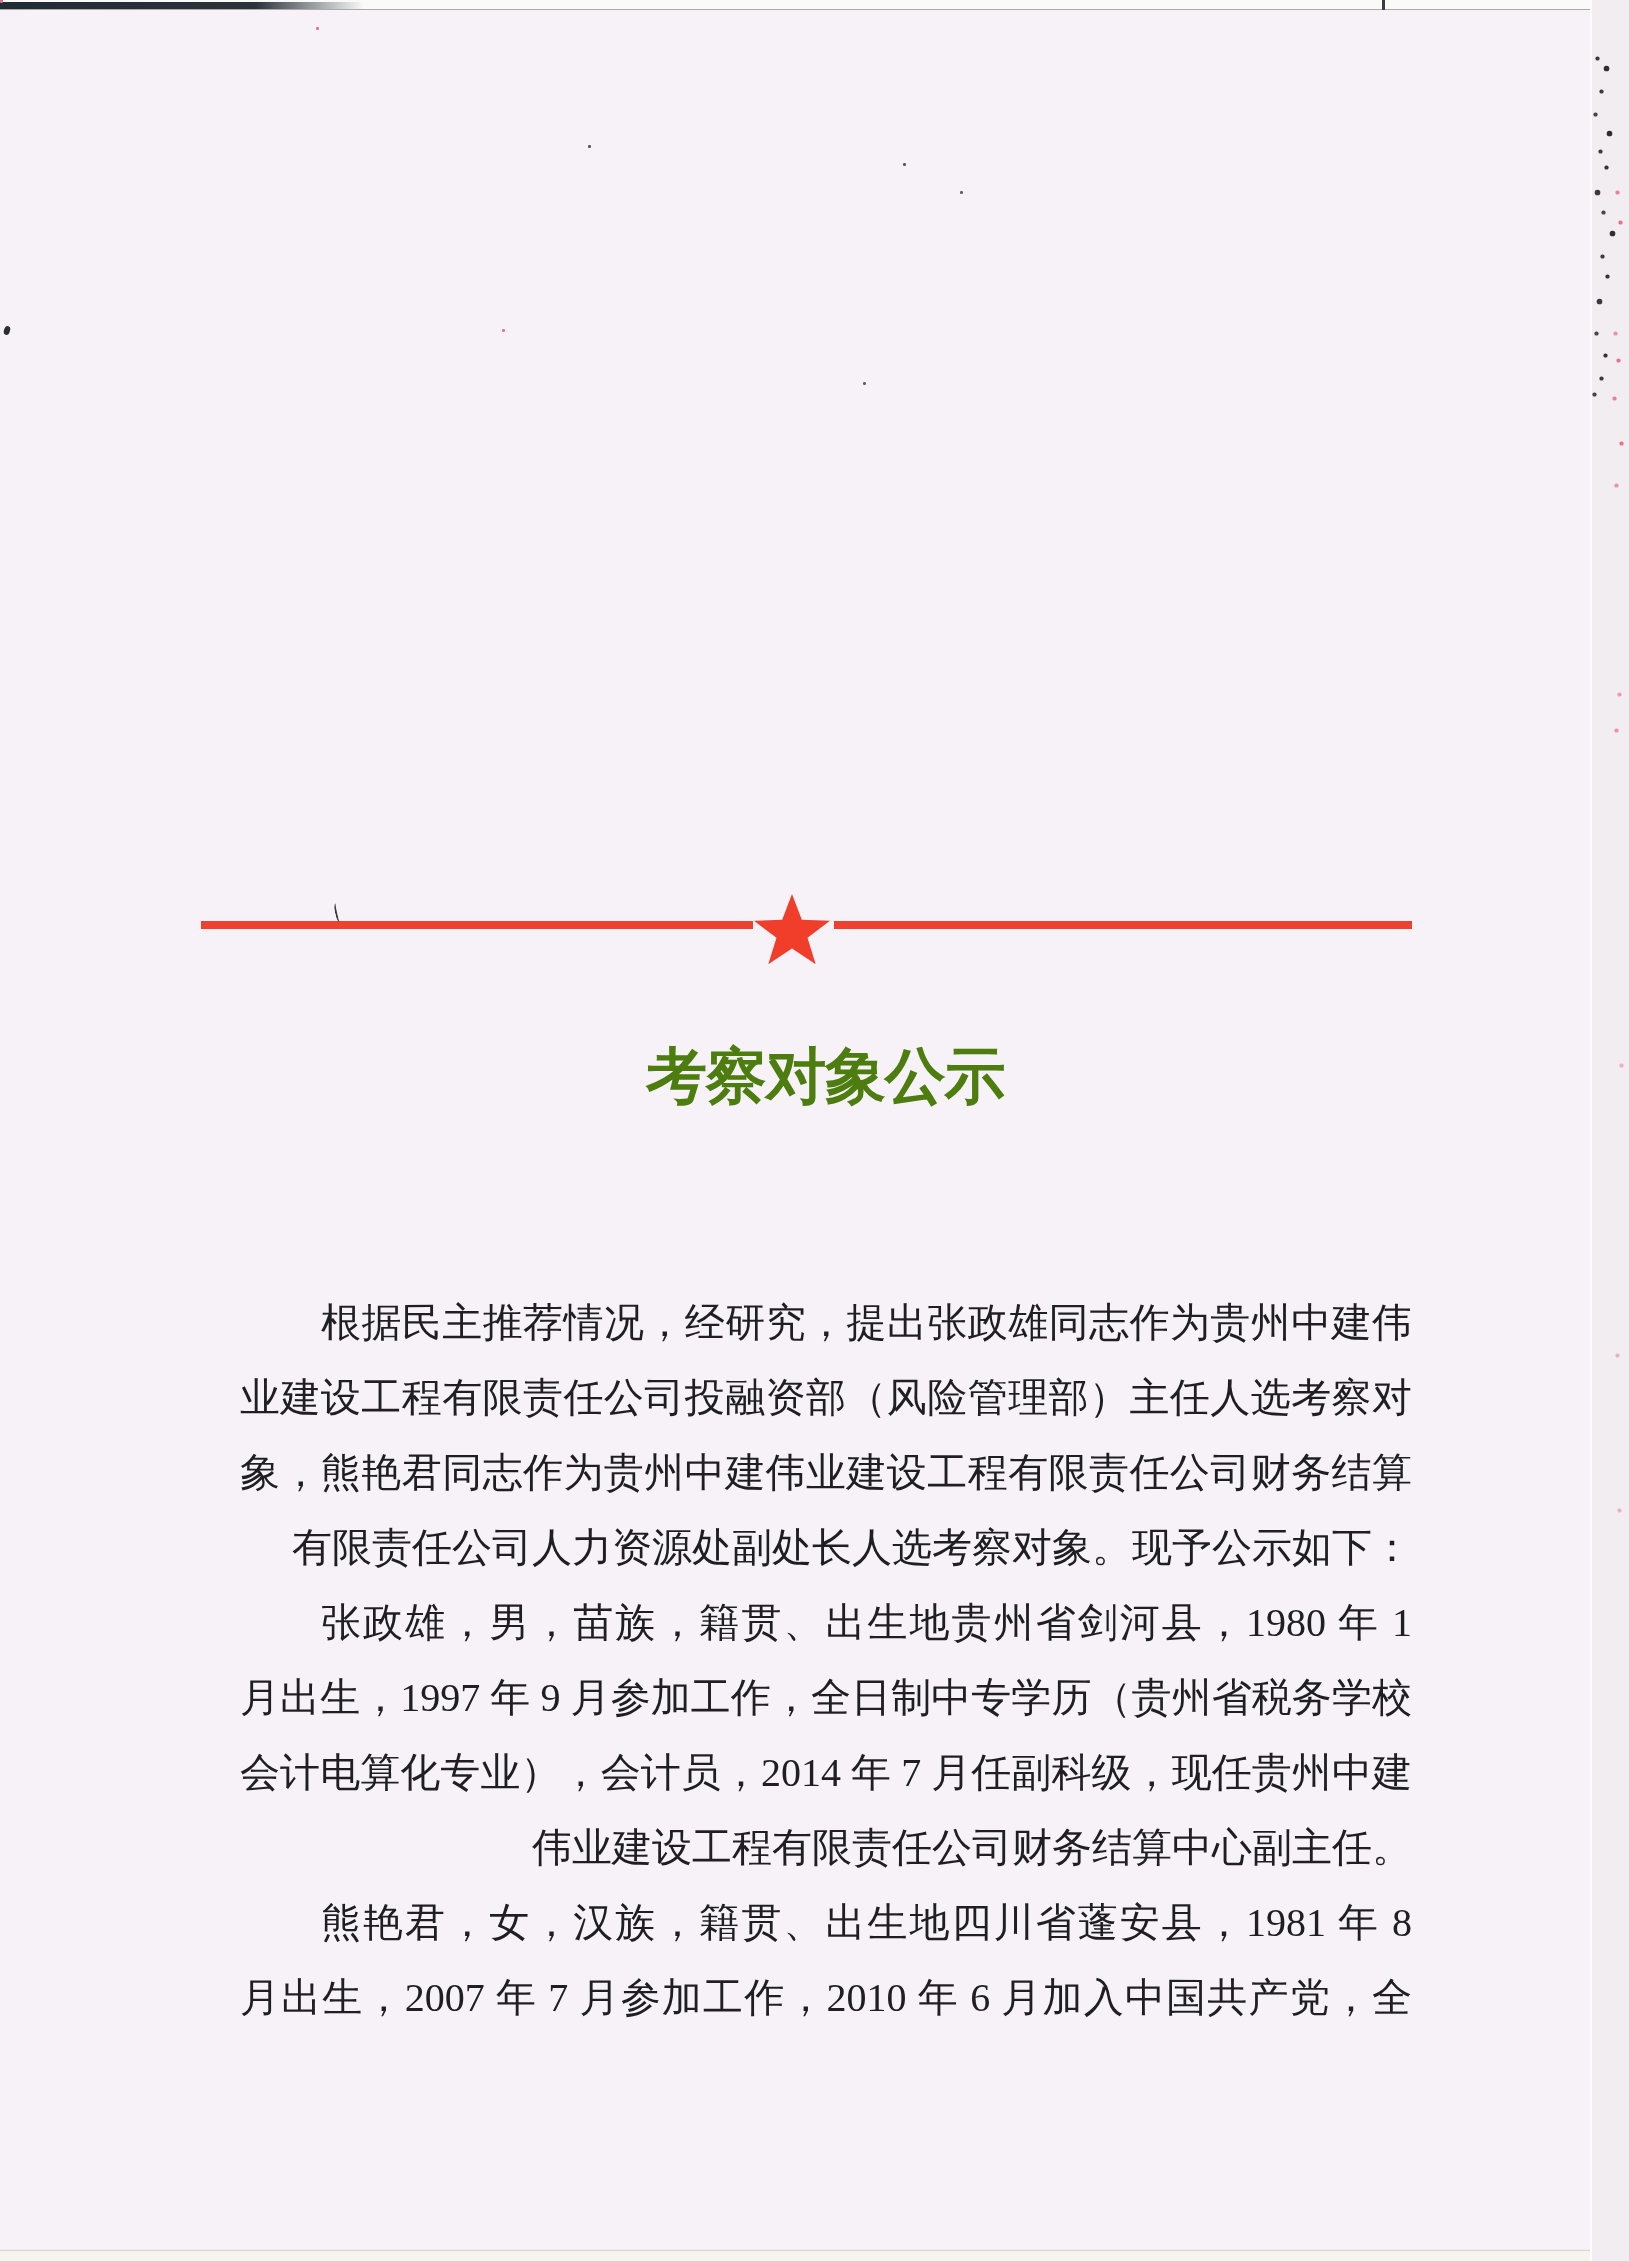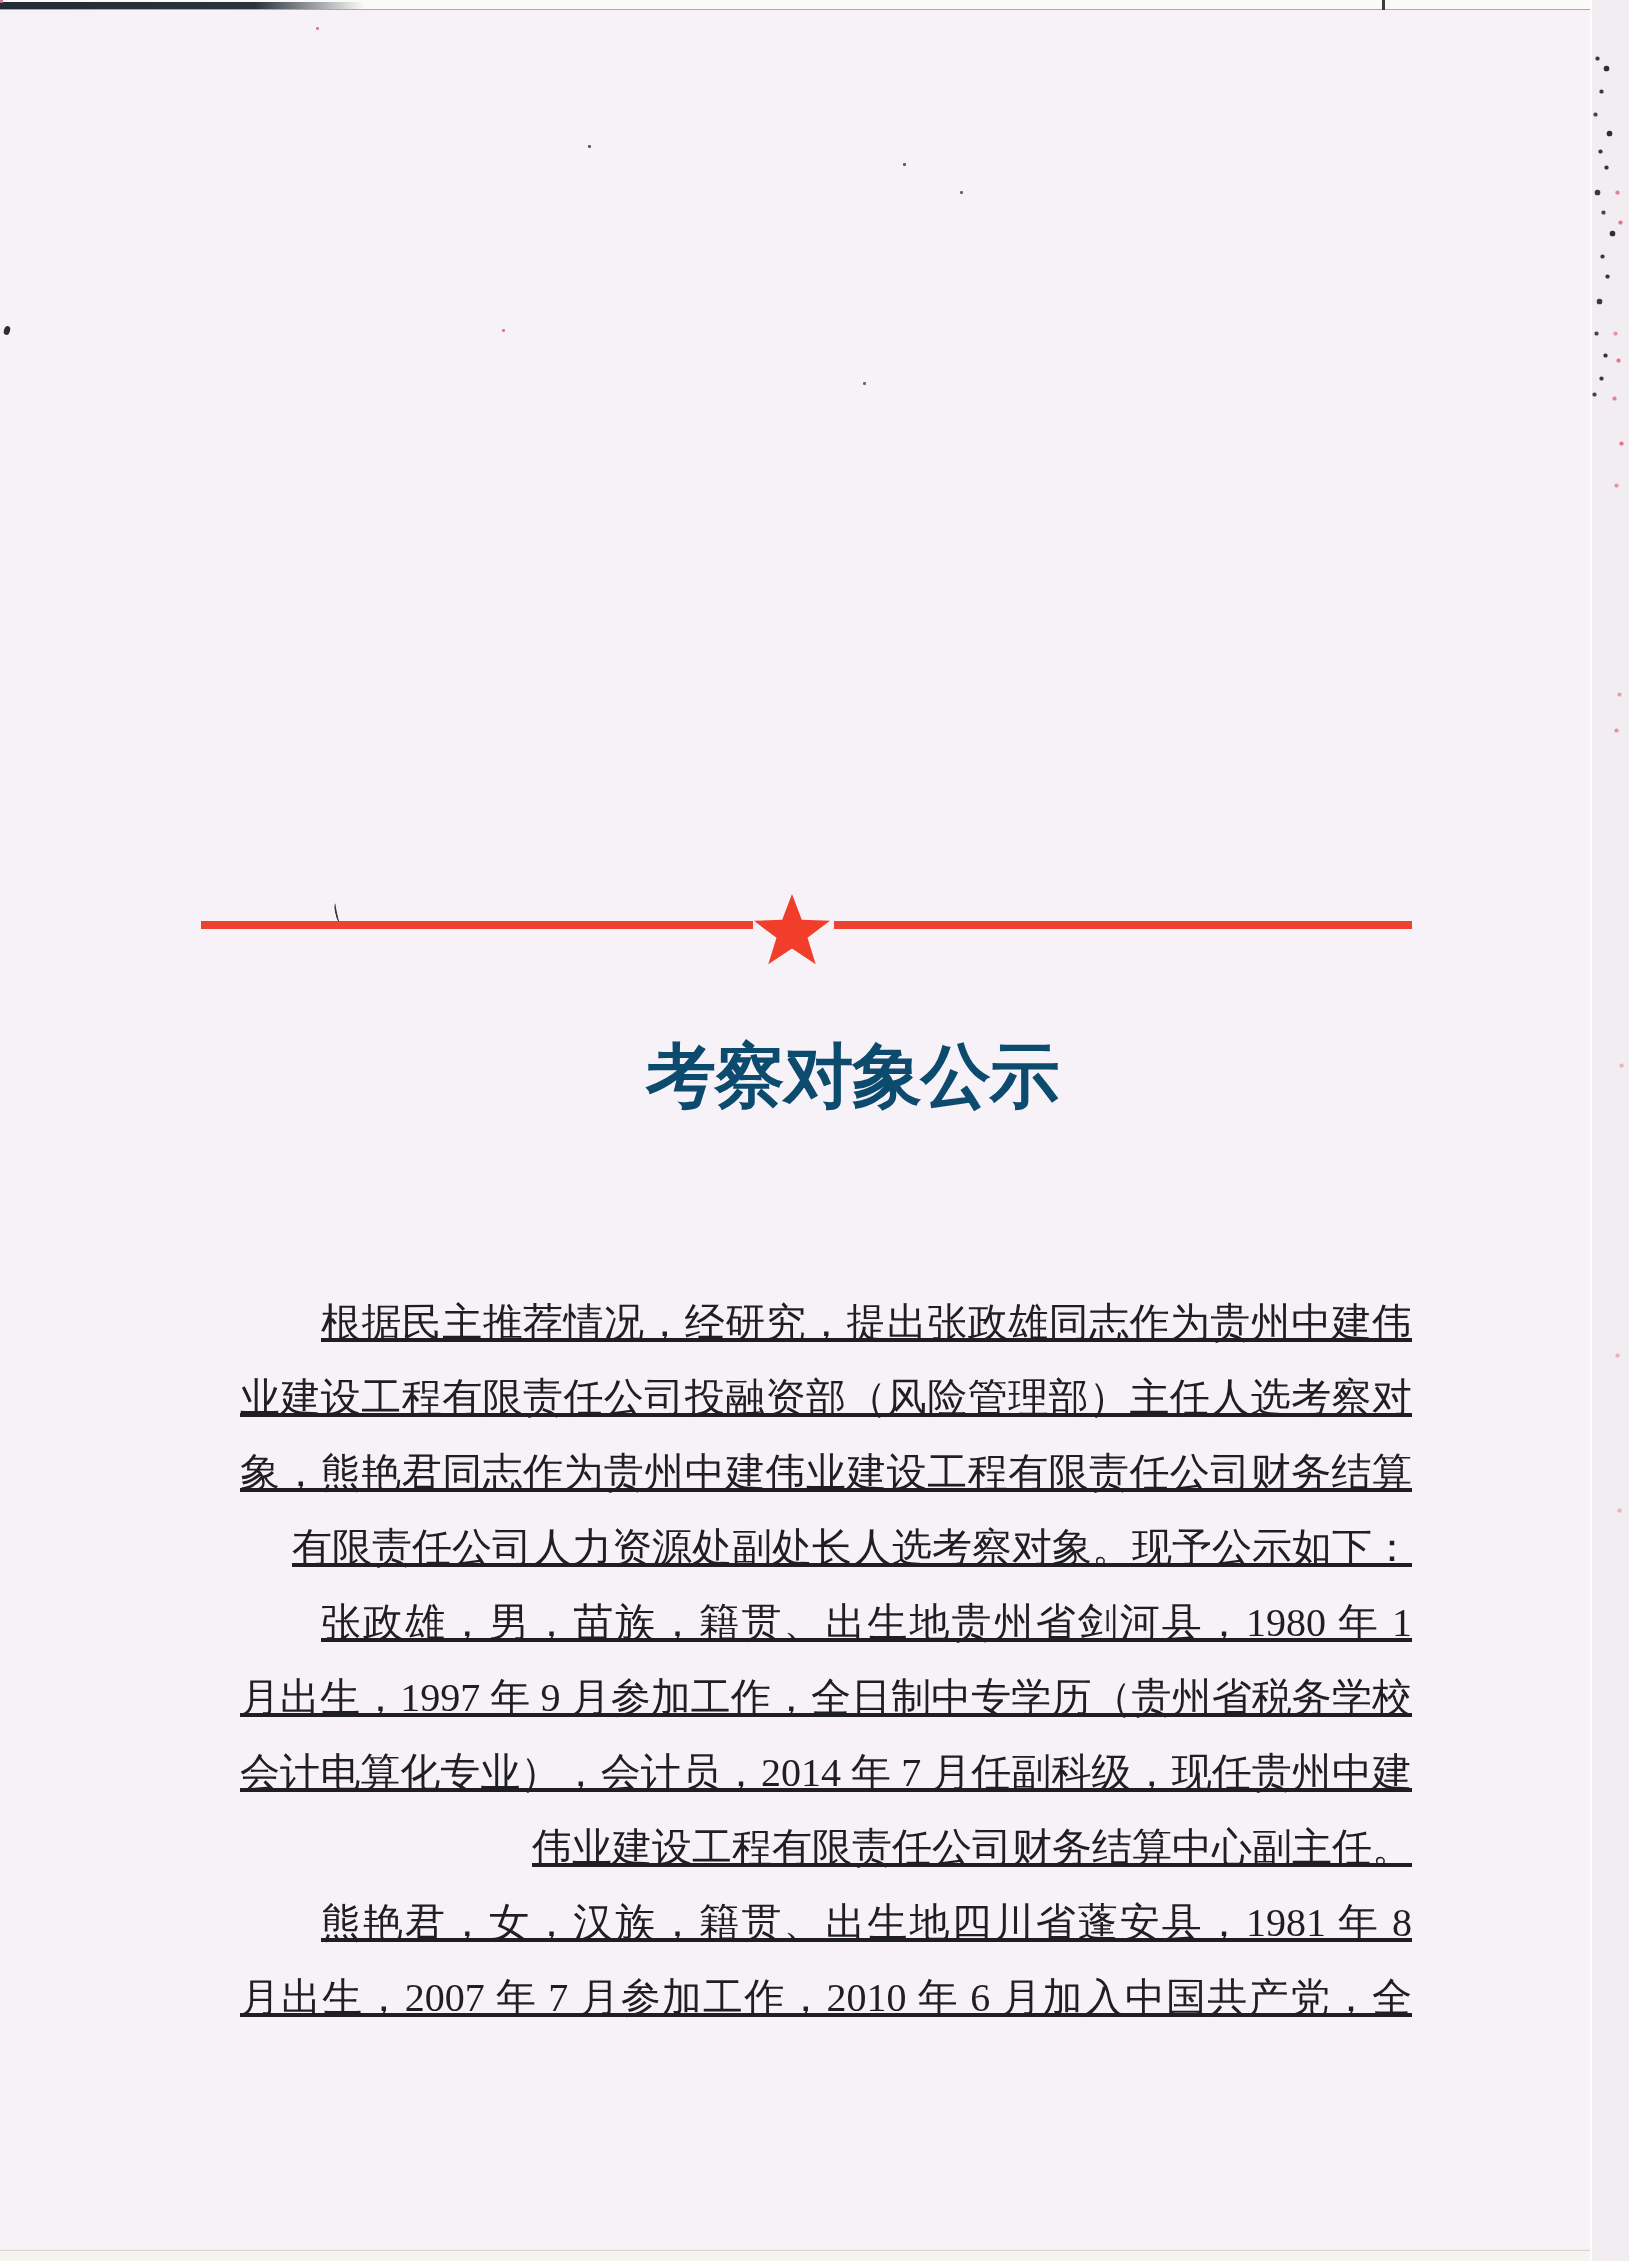--- a/index.html
+++ b/index.html
@@ -40,26 +40,26 @@
   .star-line.right{left:834px;width:578px;}
   .red-star{
     position:absolute;left:754px;top:894px;width:76px;height:74px;
     background:#f03e2b;
     clip-path:polygon(50% 0%,62.9% 34.9%,100% 36.3%,70.4% 59.2%,81.2% 95%,50% 73.5%,18.8% 95%,29.6% 59.2%,0% 36.3%,37.1% 34.9%);
   }
 
   
   .doc-title{
     position:absolute;left:646px;top:1041px;
-    font-size:70px;line-height:71px;font-weight:700;
-    letter-spacing:-1.3px;color:#0c4a6e;white-space:nowrap;
+    font-size:61px;line-height:71px;font-weight:700;
+    letter-spacing:-1.3px;color:#4d7c0f;white-space:nowrap;
   }
 
   
-  .body-block{position:absolute;left:240px;top:1285px;width:1172px;color:#1f1e22;text-decoration:underline;}
+  .body-block{position:absolute;left:240px;top:1285px;width:1172px;color:#1f1e22;}
   .body-block .line{
     height:75px;font-size:40px;line-height:75px;
     text-align:right;letter-spacing:0;
   }
   .body-block .line.justify{text-align:justify;text-align-last:justify;}
   .body-block .line.indent{padding-left:81px;}
 
   
   .speck-dark{position:absolute;width:2.6px;height:2.6px;border-radius:50%;background:#37373a;
     box-shadow:

